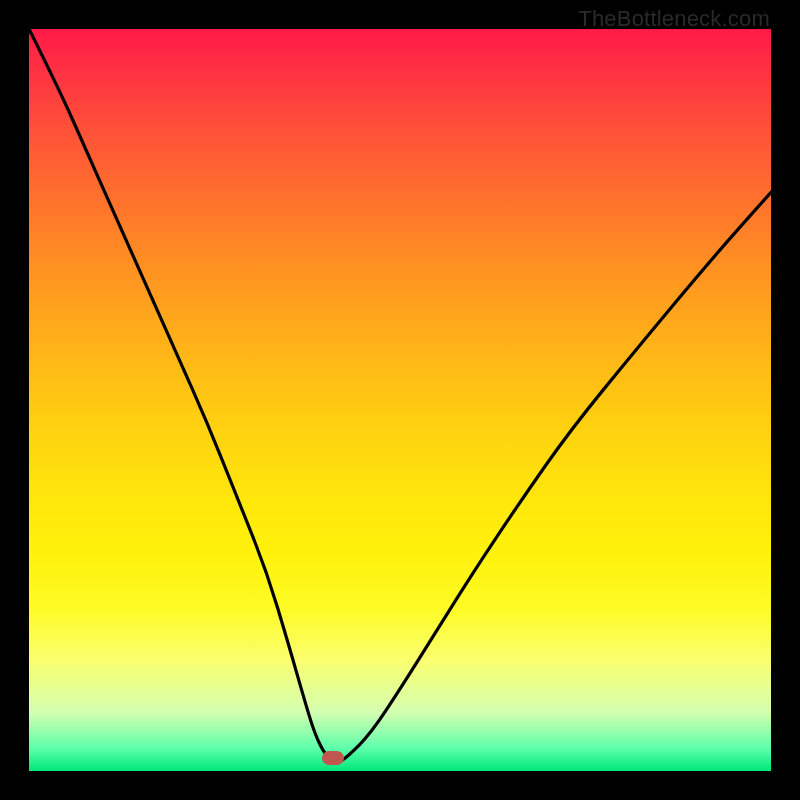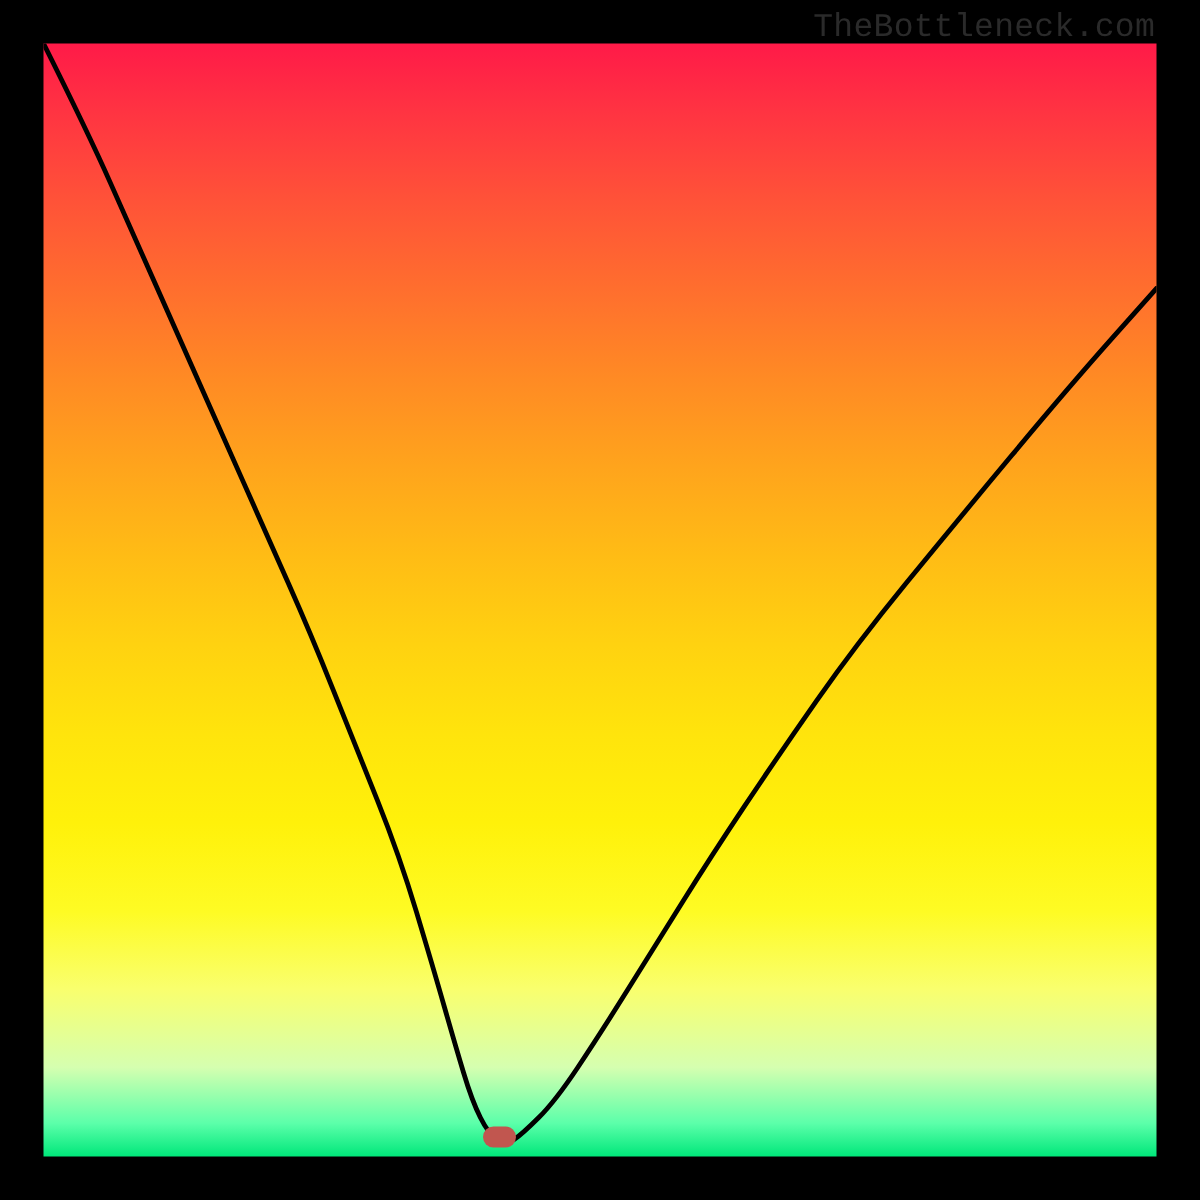--- a/index.html
+++ b/index.html
@@ -8,21 +8,20 @@
     width: 800px;
     height: 800px;
     font-family: Arial, Helvetica, sans-serif;
     background: #000;
   }
   .frame {
     position: relative;
     width: 800px;
     height: 800px;
     background: #000;
-    font-family: Liberation Mono, monospace;
   }
   .plot {
     position: absolute;
     left: 29px;
     top: 29px;
     width: 742px;
     height: 742px;
     background: linear-gradient(
       to bottom,
       #ff1a48 0%,

